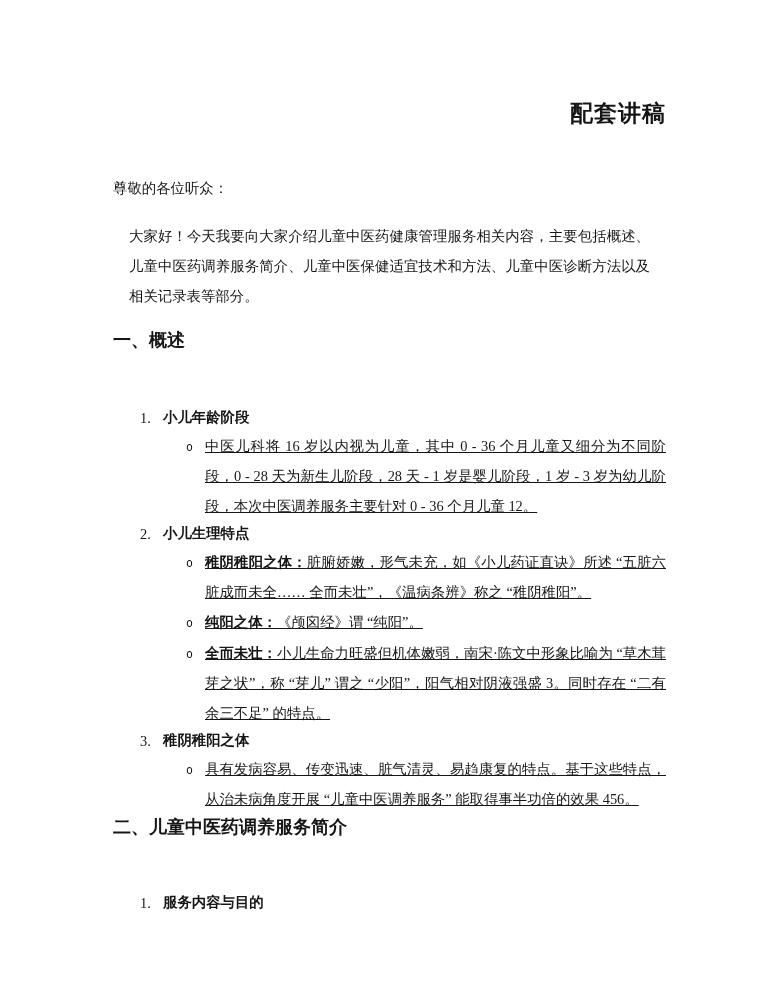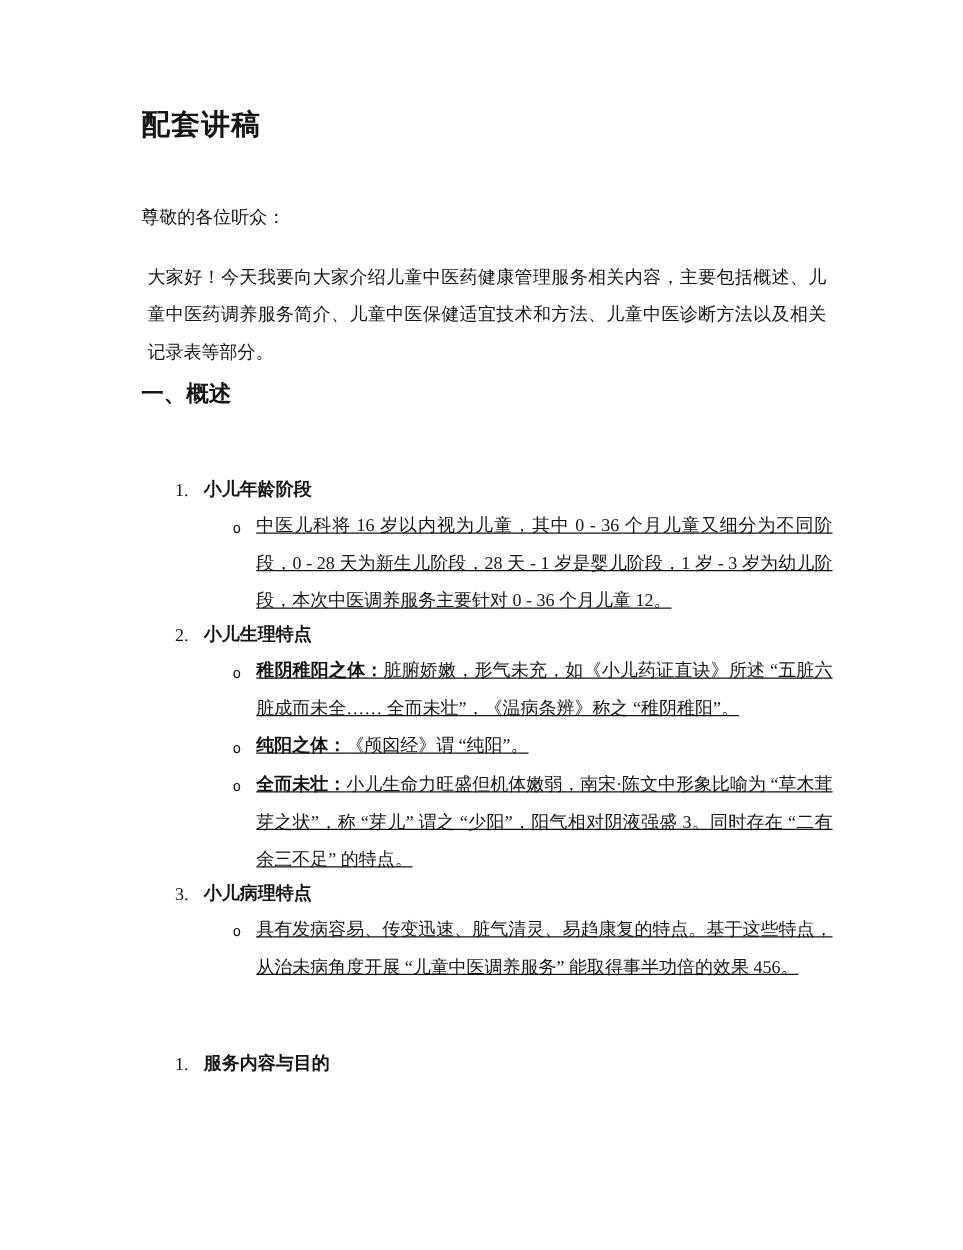--- a/index.html
+++ b/index.html
@@ -15,31 +15,31 @@
     background: #ffffff;
     padding: 86px 104px 40px 113px;
     font-family: "Liberation Serif", "DejaVu Serif", serif;
     font-size: 14.4px;
     color: #161616;
     overflow: hidden;
   }
   .doc-title {
     font-size: 23px;
     font-weight: 700;
-    text-align: left;
+    text-align: right;
     line-height: 28px;
-    margin: 0 0 45px 0;
+    margin: 14px 0 45px 0;
     letter-spacing: 1px;
   }
   .salutation {
     margin: 0 0 18px 0;
     line-height: 30px;
   }
   .intro {
-    margin: 5px;
+    margin: 16px;
     line-height: 30px;
     text-align: justify;
   }
   .sec-heading {
     font-size: 18px;
     font-weight: 700;
     line-height: 26px;
     margin: 0;
   }
   .num-list {
@@ -126,30 +126,31 @@
       </div>
       <div class="bullet">
         <span class="bullet-glyph">o</span>
         <p class="bullet-text"><span class="bullet-lead">全而未壮：</span><span>小儿生命力旺盛但机体嫩弱，南宋·陈文中形象比喻为 “草木茸芽之状”，称 “芽儿” 谓之 “少阳”，阳气相对阴液强盛 3。同时存在 “二有余三不足” 的特点。</span></p>
       </div>
     </div>
 
     <div class="item">
       <div class="item-head">
         <span class="item-num">3.</span>
-        <span class="item-label">小儿病理特点</span>
+        <span class="item-label">稚阴稚阳之体</span>
       </div>
       <div class="bullet">
         <span class="bullet-glyph">o</span>
         <p class="bullet-text"><span class="bullet-lead"></span><span>具有发病容易、传变迅速、脏气清灵、易趋康复的特点。基于这些特点，从治未病角度开展 “儿童中医调养服务” 能取得事半功倍的效果 456。</span></p>
       </div>
     </div>
 
   </div>
 
+  <h2 class="sec-heading">二、儿童中医药调养服务简介</h2>
 
   <div class="num-list second">
     <div class="item">
       <div class="item-head">
         <span class="item-num">1.</span>
         <span class="item-label">服务内容与目的</span>
       </div>
     </div>
   </div>
 

